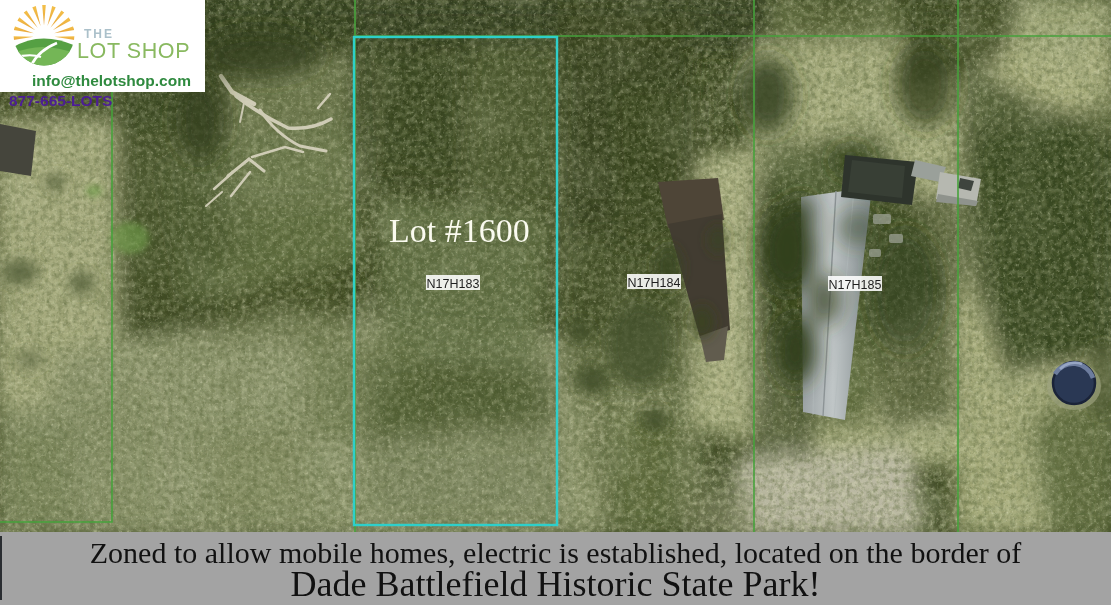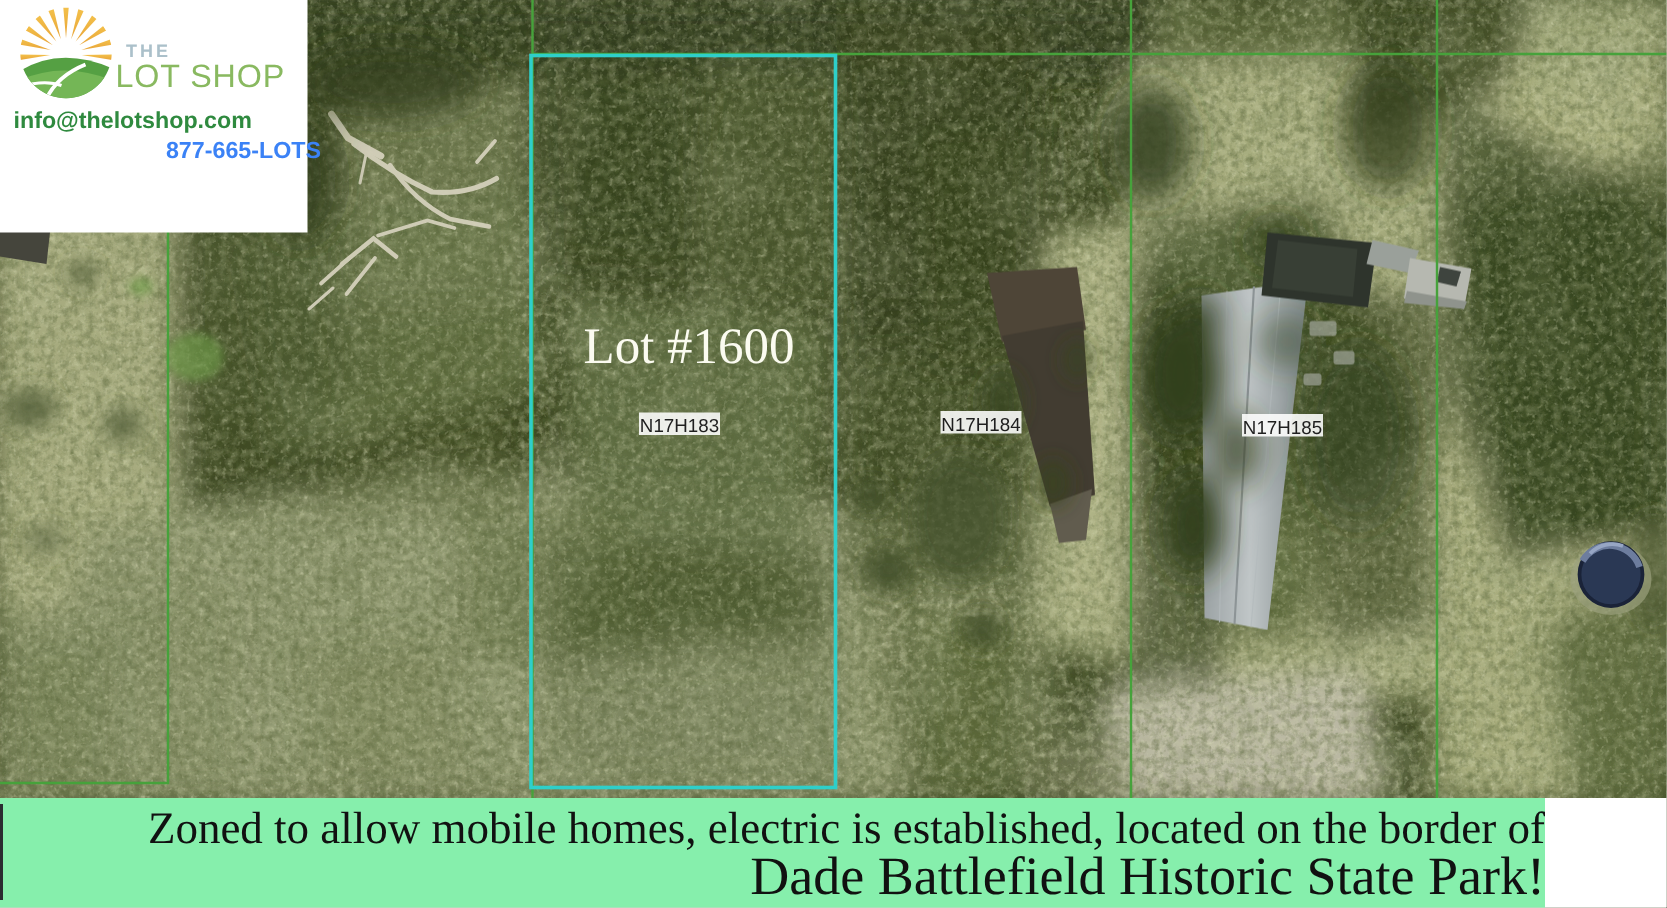--- a/index.html
+++ b/index.html
@@ -1,26 +1,26 @@
 <!DOCTYPE html>
 <html><head>
 <meta charset="utf-8">
 <style>
 html,body{margin:0;padding:0;background:#fff}
 .stage{position:relative;width:1111px;height:605px;overflow:hidden;font-family:"Liberation Sans",sans-serif}
 .photo{position:absolute;left:0;top:0}
-.banner{position:absolute;left:0;top:532px;width:1030px;height:73px;background:#86efac;color:#111;
-  font-family:"Liberation Serif",serif;text-align:right}
+.banner{position:absolute;left:0;top:532px;width:1111px;height:73px;background:#a3a3a3;color:#111;
+  font-family:"Liberation Serif",serif;text-align:center}
 .banner .l1{margin-top:5px;font-size:30px;line-height:31px}
 .banner .l2{font-size:36px;line-height:33px}
-.logocard{position:absolute;left:0;top:0;width:205px;height:155px;background:#ffffff}
+.logocard{position:absolute;left:0;top:0;width:205px;height:92px;background:#ffffff}
 .lc-the{position:absolute;left:84px;top:27px;font-size:12px;font-weight:bold;letter-spacing:2px;color:#abc0ca}
 .lc-lot{position:absolute;left:77px;top:39px;font-size:21.5px;font-weight:normal;letter-spacing:0.6px;color:#89b960}
-.lc-mail{position:absolute;left:9px;top:72px;width:205px;font-size:15.5px;font-weight:bold;color:#2f8a3f}
-.lc-tel{position:absolute;left:9px;top:92px;width:205px;text-align:right;font-size:15.5px;font-weight:bold;color:#3b82f6}
+.lc-mail{position:absolute;left:9px;top:72px;width:205px;text-align:center;font-size:15.5px;font-weight:bold;color:#2f8a3f}
+.lc-tel{position:absolute;left:9px;top:92px;width:205px;text-align:left;font-size:15.5px;font-weight:bold;color:#4c1d95}
 </style>
 </head>
 <body>
 <div class="stage">
 
 <svg class="photo" width="1111" height="532" viewBox="0 0 1111 532">
 <defs>
 <filter id="b6" x="-40%" y="-40%" width="180%" height="180%">
           <feGaussianBlur stdDeviation="6"></feGaussianBlur>
         </filter>

